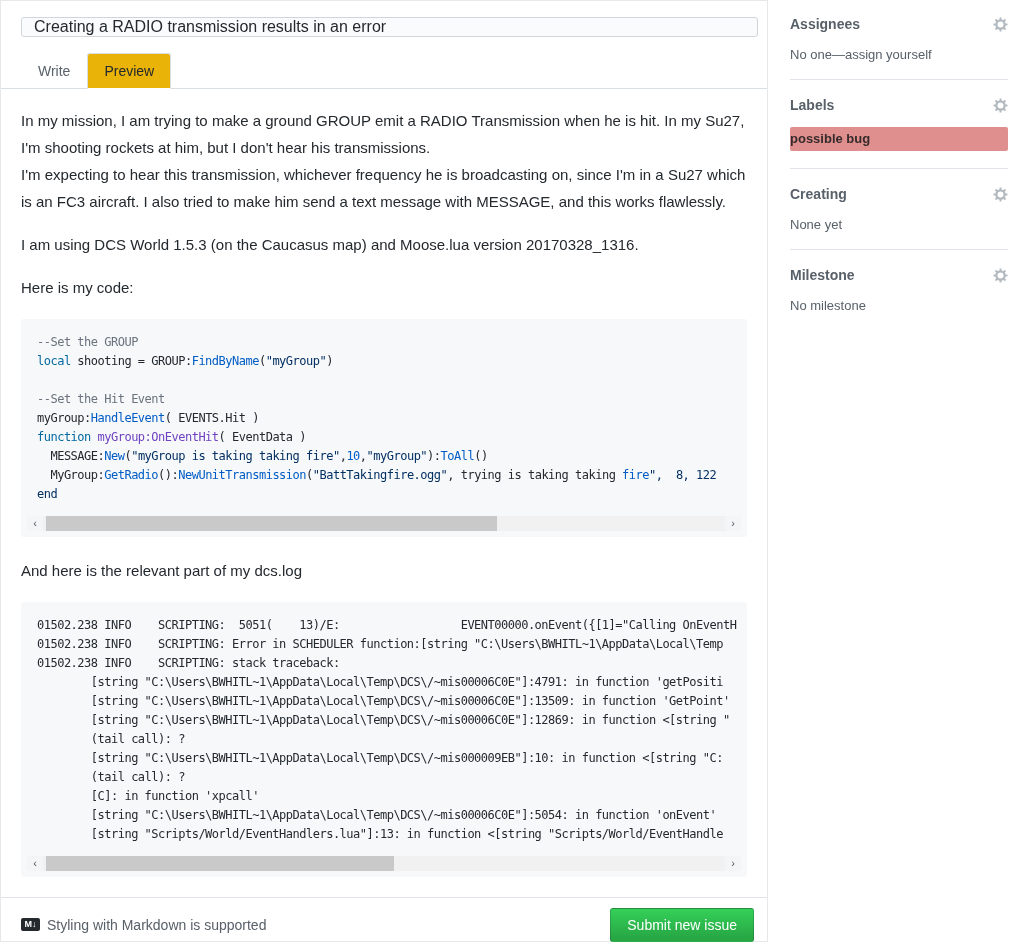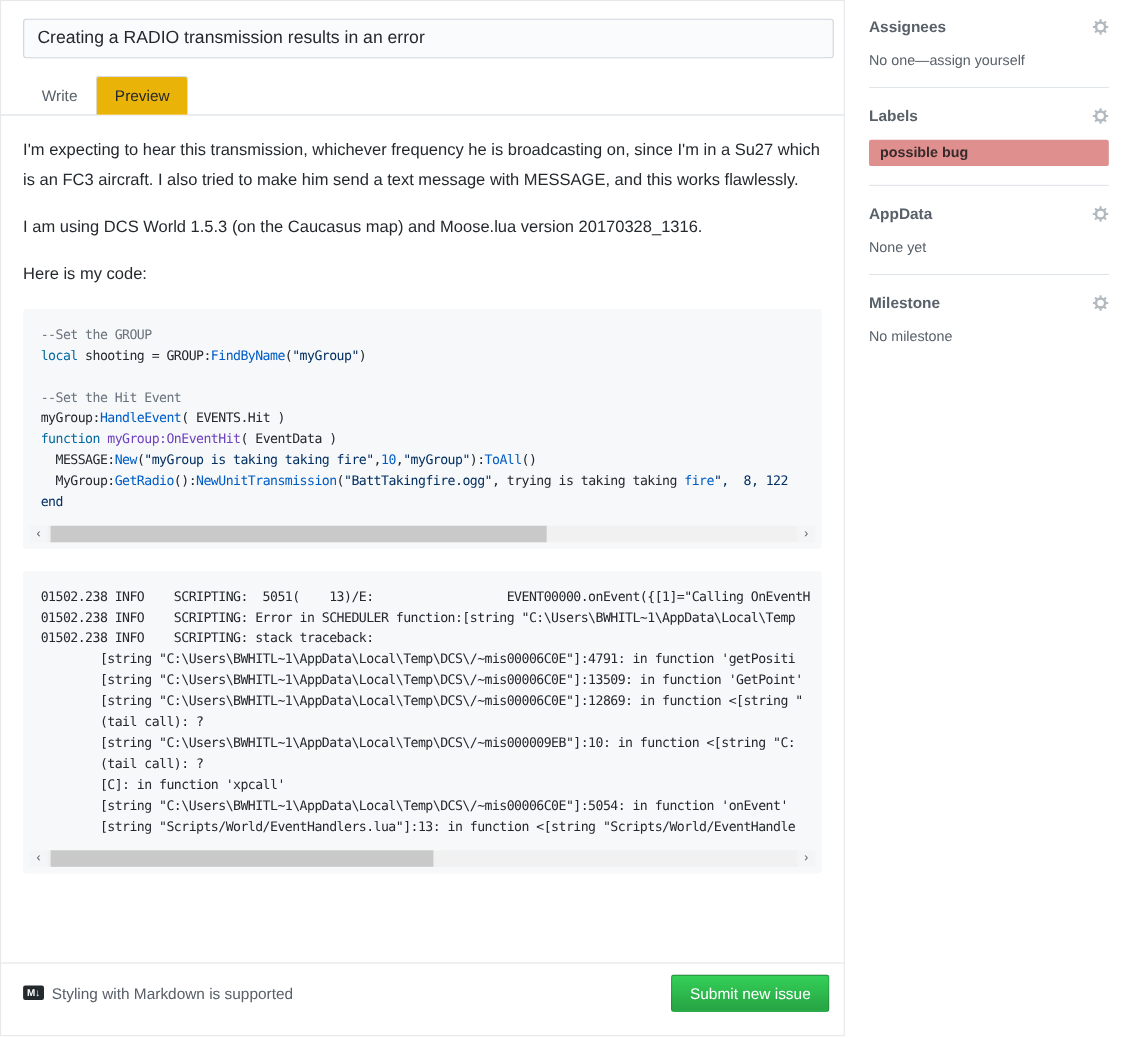--- a/index.html
+++ b/index.html
@@ -56,39 +56,40 @@
 
   
   .sidebar { width: 218px; margin-left: 22px; padding-top: 16px; font-size: 13px; color: #586069; }
   .sb-section { }
   .sb-head { display: flex; align-items: center; justify-content: space-between;
     font-size: 14px; font-weight: bold; color: #586069; cursor: pointer; }
   .sb-body { margin-top: 15px; font-size: 13px; color: #586069; }
   .sb-divider { border: none; border-top: 1px solid #e1e4e8; margin: 17px 0; }
   .gear { width: 15px; height: 15px; display: inline-block; }
   .label-chip { margin-top: 14px; height: 24px; line-height: 24px; border-radius: 2px;
-    padding-left: 10px; font-size: 13px; font-weight: bold; color: #362a2a; cursor: pointer; }
+    font-size: 13px; font-weight: bold; color: #362a2a; cursor: pointer; }
 </style>
 </head>
 <body>
 
 <div class="page">
 
   <div class="main">
 
     <input class="title-input" type="text" value="Creating a RADIO transmission results in an error" style="">
 
     <nav class="tab-nav">
       <button class="tab">Write</button>
       <button class="tab active">Preview</button>
     </nav>
 
     <div class="preview-body">
 
       <div class="para tight">
+        <div>In my mission, I am trying to make a ground GROUP emit a RADIO Transmission when he is hit. In my Su27, I'm shooting rockets at him, but I don't hear his transmissions.</div>
         <div>I'm expecting to hear this transmission, whichever frequency he is broadcasting on, since I'm in a Su27 which is an FC3 aircraft. I also tried to make him send a text message with MESSAGE, and this works flawlessly.</div>
       </div>
 
       <div class="para">I am using DCS World 1.5.3 (on the Caucasus map) and Moose.lua version 20170328_1316.</div>
 
       <div class="para">Here is my code:</div>
 
       <div class="block">
         <pre id="code-pre"><span class="tk-c">--Set the GROUP</span>
 <span class="tk-k">local</span><span class="tk-p"> shooting = GROUP:</span><span class="tk-f">FindByName</span><span class="tk-p">(</span><span class="tk-s">"myGroup"</span><span class="tk-p">)</span>
@@ -102,20 +103,21 @@
 </pre>
         <div class="hscroll">
           <span class="hs-arrow">‹</span>
           <span class="hs-track">
             <span class="hs-thumb" id="code-thumb" style="left: 0.5%; width: 66%;"></span>
           </span>
           <span class="hs-arrow">›</span>
         </div>
       </div>
 
+      <div class="para">And here is the relevant part of my dcs.log</div>
 
       <div class="block">
         <pre id="log-pre">01502.238 INFO    SCRIPTING:  5051(    13)/E:                  EVENT00000.onEvent({[1]="Calling OnEventH
 01502.238 INFO    SCRIPTING: Error in SCHEDULER function:[string "C:\Users\BWHITL~1\AppData\Local\Temp
 01502.238 INFO    SCRIPTING: stack traceback:
         [string "C:\Users\BWHITL~1\AppData\Local\Temp\DCS\/~mis00006C0E"]:4791: in function 'getPositi
         [string "C:\Users\BWHITL~1\AppData\Local\Temp\DCS\/~mis00006C0E"]:13509: in function 'GetPoint'
         [string "C:\Users\BWHITL~1\AppData\Local\Temp\DCS\/~mis00006C0E"]:12869: in function &lt;[string "
         (tail call): ?
         [string "C:\Users\BWHITL~1\AppData\Local\Temp\DCS\/~mis000009EB"]:10: in function &lt;[string "C:
@@ -183,21 +185,21 @@
             <circle cx="8" cy="8" r="4.4" fill="none" stroke="#b2b9bf" stroke-width="2.4"></circle>
           </g>
         </svg>
       </div>
       <div class="label-chip" id="label-chip" style="background: rgb(224, 143, 143);">possible bug</div>
     </div>
     <hr class="sb-divider">
 
     <div class="sb-section">
       <div class="sb-head">
-        <span>AppData</span>
+        <span>Creating</span>
         <svg class="gear" viewBox="0 0 16 16">
           <g fill="#b2b9bf">
             <rect x="7" y="0.5" width="2" height="3.2"></rect>
             <rect x="7" y="0.5" width="2" height="3.2" transform="rotate(45 8 8)"></rect>
             <rect x="7" y="0.5" width="2" height="3.2" transform="rotate(90 8 8)"></rect>
             <rect x="7" y="0.5" width="2" height="3.2" transform="rotate(135 8 8)"></rect>
             <rect x="7" y="0.5" width="2" height="3.2" transform="rotate(180 8 8)"></rect>
             <rect x="7" y="0.5" width="2" height="3.2" transform="rotate(225 8 8)"></rect>
             <rect x="7" y="0.5" width="2" height="3.2" transform="rotate(270 8 8)"></rect>
             <rect x="7" y="0.5" width="2" height="3.2" transform="rotate(315 8 8)"></rect>

